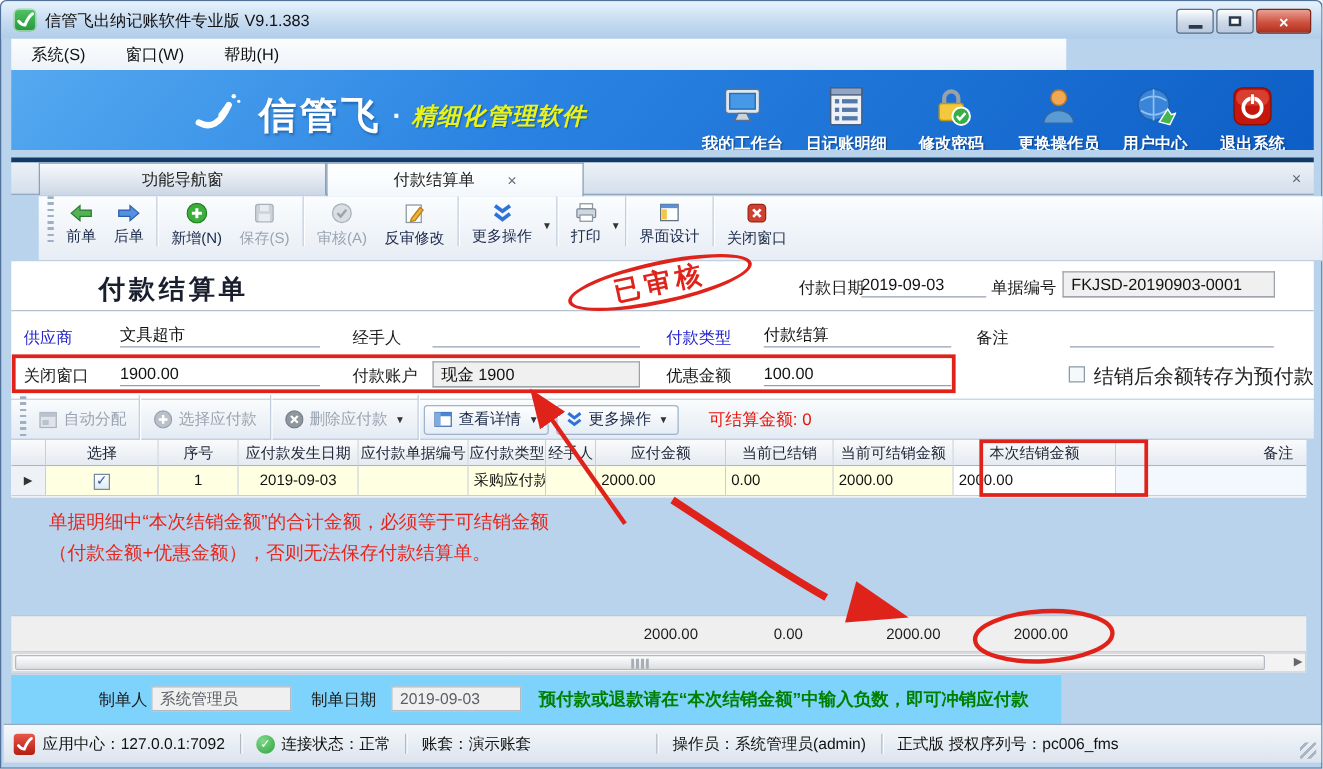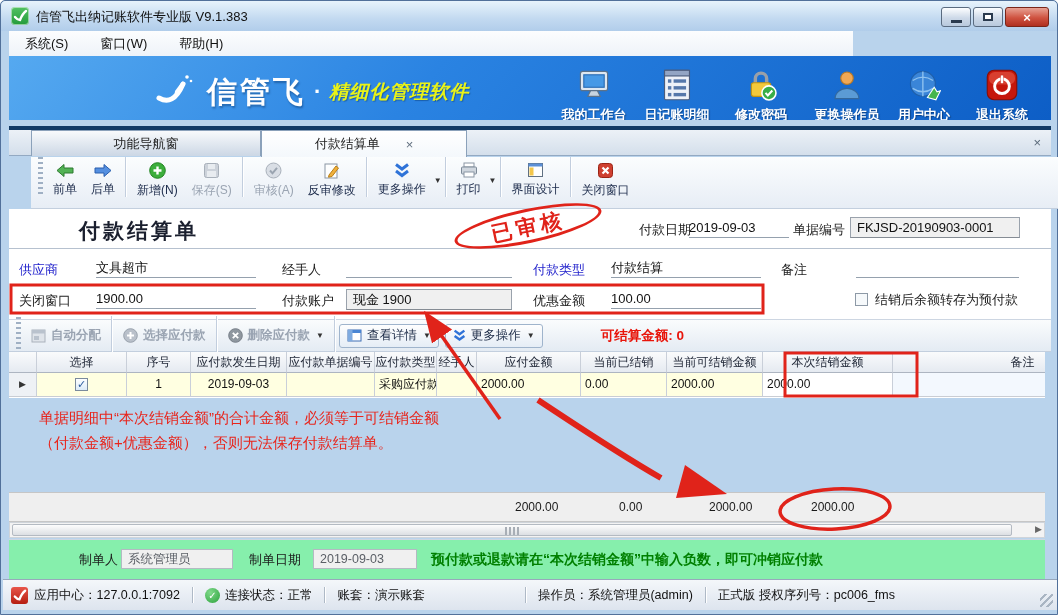--- a/index.html
+++ b/index.html
@@ -66,30 +66,30 @@
   #form-title { position:absolute; left:70px; top:8px; font-size:21px; font-weight:bold; color:#1a1f2e; letter-spacing:3px; }
   #stamp { position:absolute; left:444px; top:0px; width:150px; height:34px; border:3px solid #e0231a; border-radius:50%;
     transform:rotate(-12deg); color:#e0231a; font-size:21px; font-weight:bold; text-align:center; line-height:29px; letter-spacing:4px; z-index:5; }
   #form-divider { position:absolute; left:0; top:39px; width:1042px; height:1px; background:#b6c1cf; }
   .flabel { position:absolute; font-size:13px; color:#1a1a1a; white-space:nowrap; }
   .flabel.blue { color:#2323cc; }
   .fval { position:absolute; font-size:13px; color:#111; border-bottom:1px solid #95a1ae; height:20px; line-height:19px; white-space:nowrap; }
   .fbox { position:absolute; font-size:13px; color:#111; background:#f0f0f0; border:1px solid #9aa2ac; border-bottom-color:#858c94;
     height:21px; line-height:19px; padding-left:6px; white-space:nowrap; }
   #chk-transfer { position:absolute; left:846px; top:84px; width:13px; height:13px; border:1px solid #8d99a6; background:#f6f9fb; }
-  #chk-transfer-label { position:absolute; left:866px; top:82px; font-size:13px; color:#222; }
+  #chk-transfer-label { position:absolute; left:866px; top:82px; font-size:16px; color:#222; }
 
   
   #subtoolbar { position:absolute; left:8px; top:318px; width:1042px; height:33px;
     background:linear-gradient(#fafcfd,#e4ebf3); border-top:1px solid #cdd6e2; border-bottom:1px solid #c3cfde;
     display:flex; align-items:center; padding-left:4px; }
   .sbtn { display:flex; align-items:center; gap:5px; font-size:12.5px; color:#1c2b47; height:24px; padding:0 7px; white-space:nowrap; }
-  .sbtn.disabled { color:#9aa4b2;font-weight:bold; }
+  .sbtn.disabled { color:#9aa4b2; }
   .sbtn.boxed { border:1px solid #9fb4cc; border-radius:3px; background:linear-gradient(#fefefe,#e5edf6); }
-  #settleable-amt { margin-left:58px; color:#e8140a; font-weight:bold; font-size:13.5px;text-align:right; }
+  #settleable-amt { margin-left:24px; color:#e8140a; font-weight:normal; font-size:13.5px;text-align:right; }
 
   
   #grid { position:absolute; left:8px; top:351px; width:1036px; height:46px; background:#fff; overflow:hidden; }
   .grow { display:flex; }
   .gc { flex:none; border-right:1px solid #c9cfd9; font-size:12px; overflow:hidden; white-space:nowrap; }
   .ghead .gc { height:21px; line-height:20px; text-align:center; color:#1c2333;
     background:linear-gradient(#fafbfc,#e5eaf1); border-bottom:1px solid #adb5c1; }
   .gdata .gc { height:24px; line-height:23px; background:#ffffe1; border-bottom:1px solid #c9cdd4; padding-left:4px; color:#111; }
   .c0 { width:28px; } .c1 { width:90px; } .c2 { width:64px; } .c3 { width:96px; } .c4 { width:88px; }
   .c5 { width:62px; } .c6 { width:40px; } .c7 { width:104px; } .c8 { width:86px; } .c9 { width:96px; }
@@ -111,21 +111,21 @@
 
   
   #hscroll { position:absolute; left:8px; top:521px; width:1036px; height:16px; background:#f3f3f3; border:1px solid #cfd4da; }
   #hthumb { position:absolute; left:2px; top:1px; width:1000px; height:12px; border:1px solid #b4bac2; border-radius:2px;
     background:linear-gradient(#fdfdfd,#dcdfe3); }
   #hgrip { position:absolute; left:50%; margin-left:-7px; top:2px; width:14px; height:8px;
     background:repeating-linear-gradient(90deg,#a8aeb6 0 2px,transparent 2px 4px); }
   #harrow { position:absolute; right:2px; top:1px; font-size:9px; color:#666; }
 
   
-  #footerform { position:absolute; left:8px; top:538px; width:1036px; height:40px; background:#86efac; border-top:1px solid #cdd6e2; }
+  #footerform { position:absolute; left:8px; top:538px; width:840px; height:40px; background:#7dd3fc; border-top:1px solid #cdd6e2; }
   .ffl { position:absolute; top:11px; font-size:13px; color:#1a1a1a; }
   .ffbox { position:absolute; top:9px; height:20px; background:#f0f0f0; border:1px solid #b3bac2; color:#5a5f66;
     font-size:12.5px; line-height:18px; padding-left:6px; }
   #green-tip { position:absolute; left:422px; top:11px; font-size:14px; font-weight:bold; color:#008000; white-space:nowrap; }
 
   
   #statusbar { position:absolute; left:2px; top:578px; width:1054px; height:31px;
     background:linear-gradient(#f4f7fa,#dde4ee); border-top:1px solid #98a8bc; display:flex; align-items:center; font-size:12.5px; color:#111; }
   .sdiv { width:1px; height:16px; background:#aeb9c6; box-shadow:1px 0 0 #fff; margin:0 12px; }
   #sb-appicon { width:17px; height:17px; border-radius:3px; margin:0 6px 0 8px; background:linear-gradient(#e8564a,#b51d10); position:relative; }

